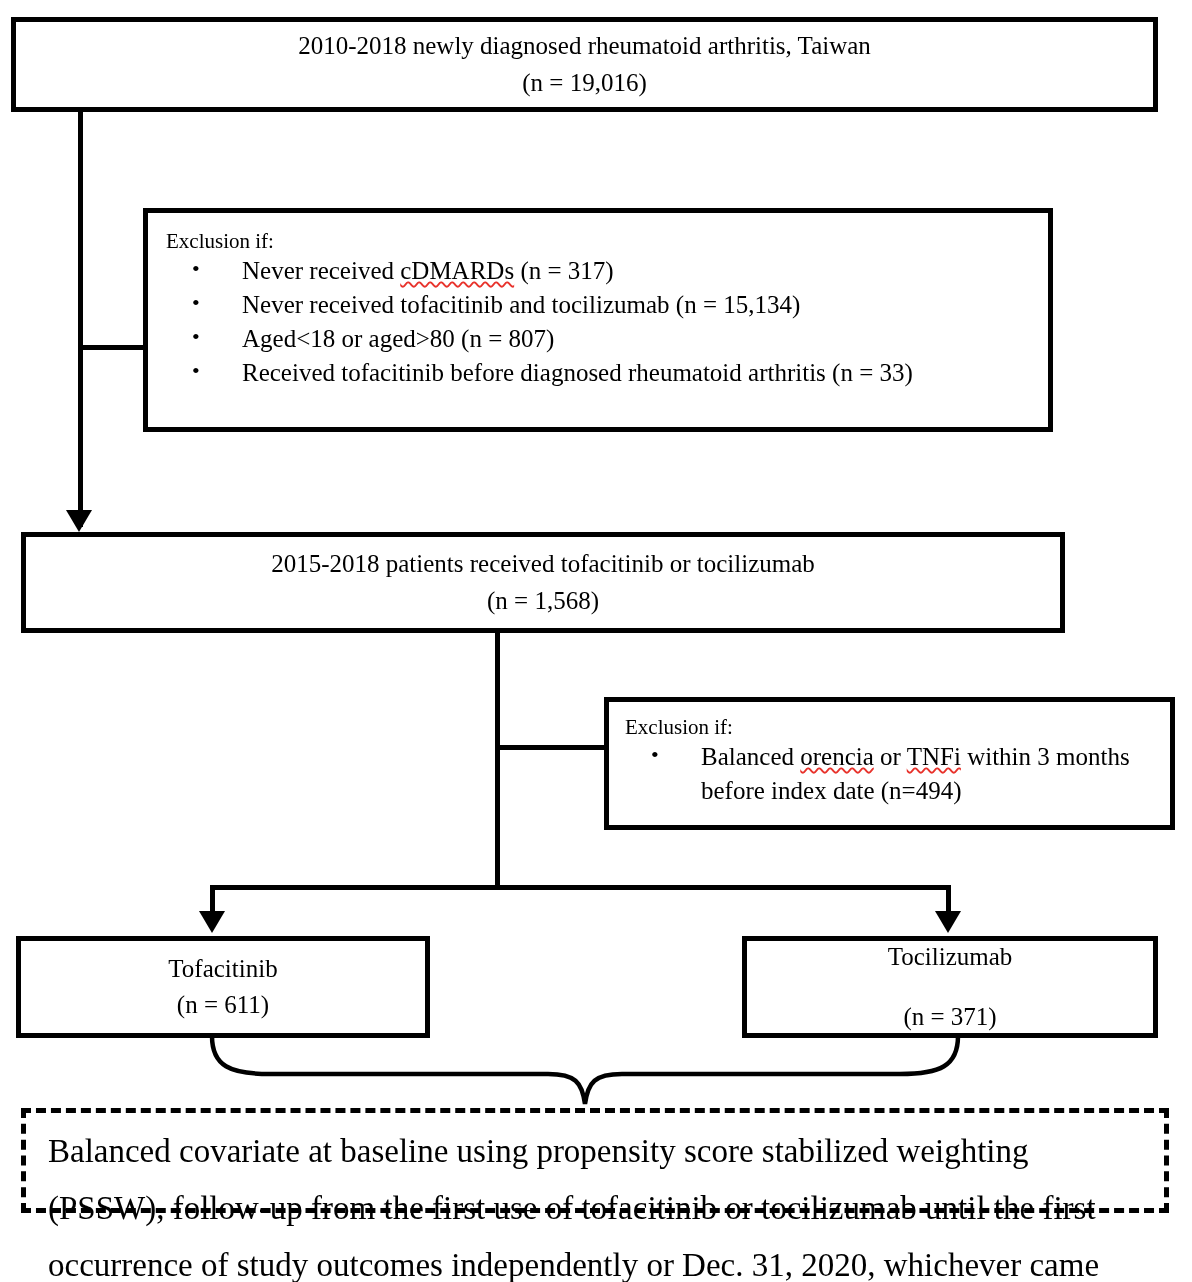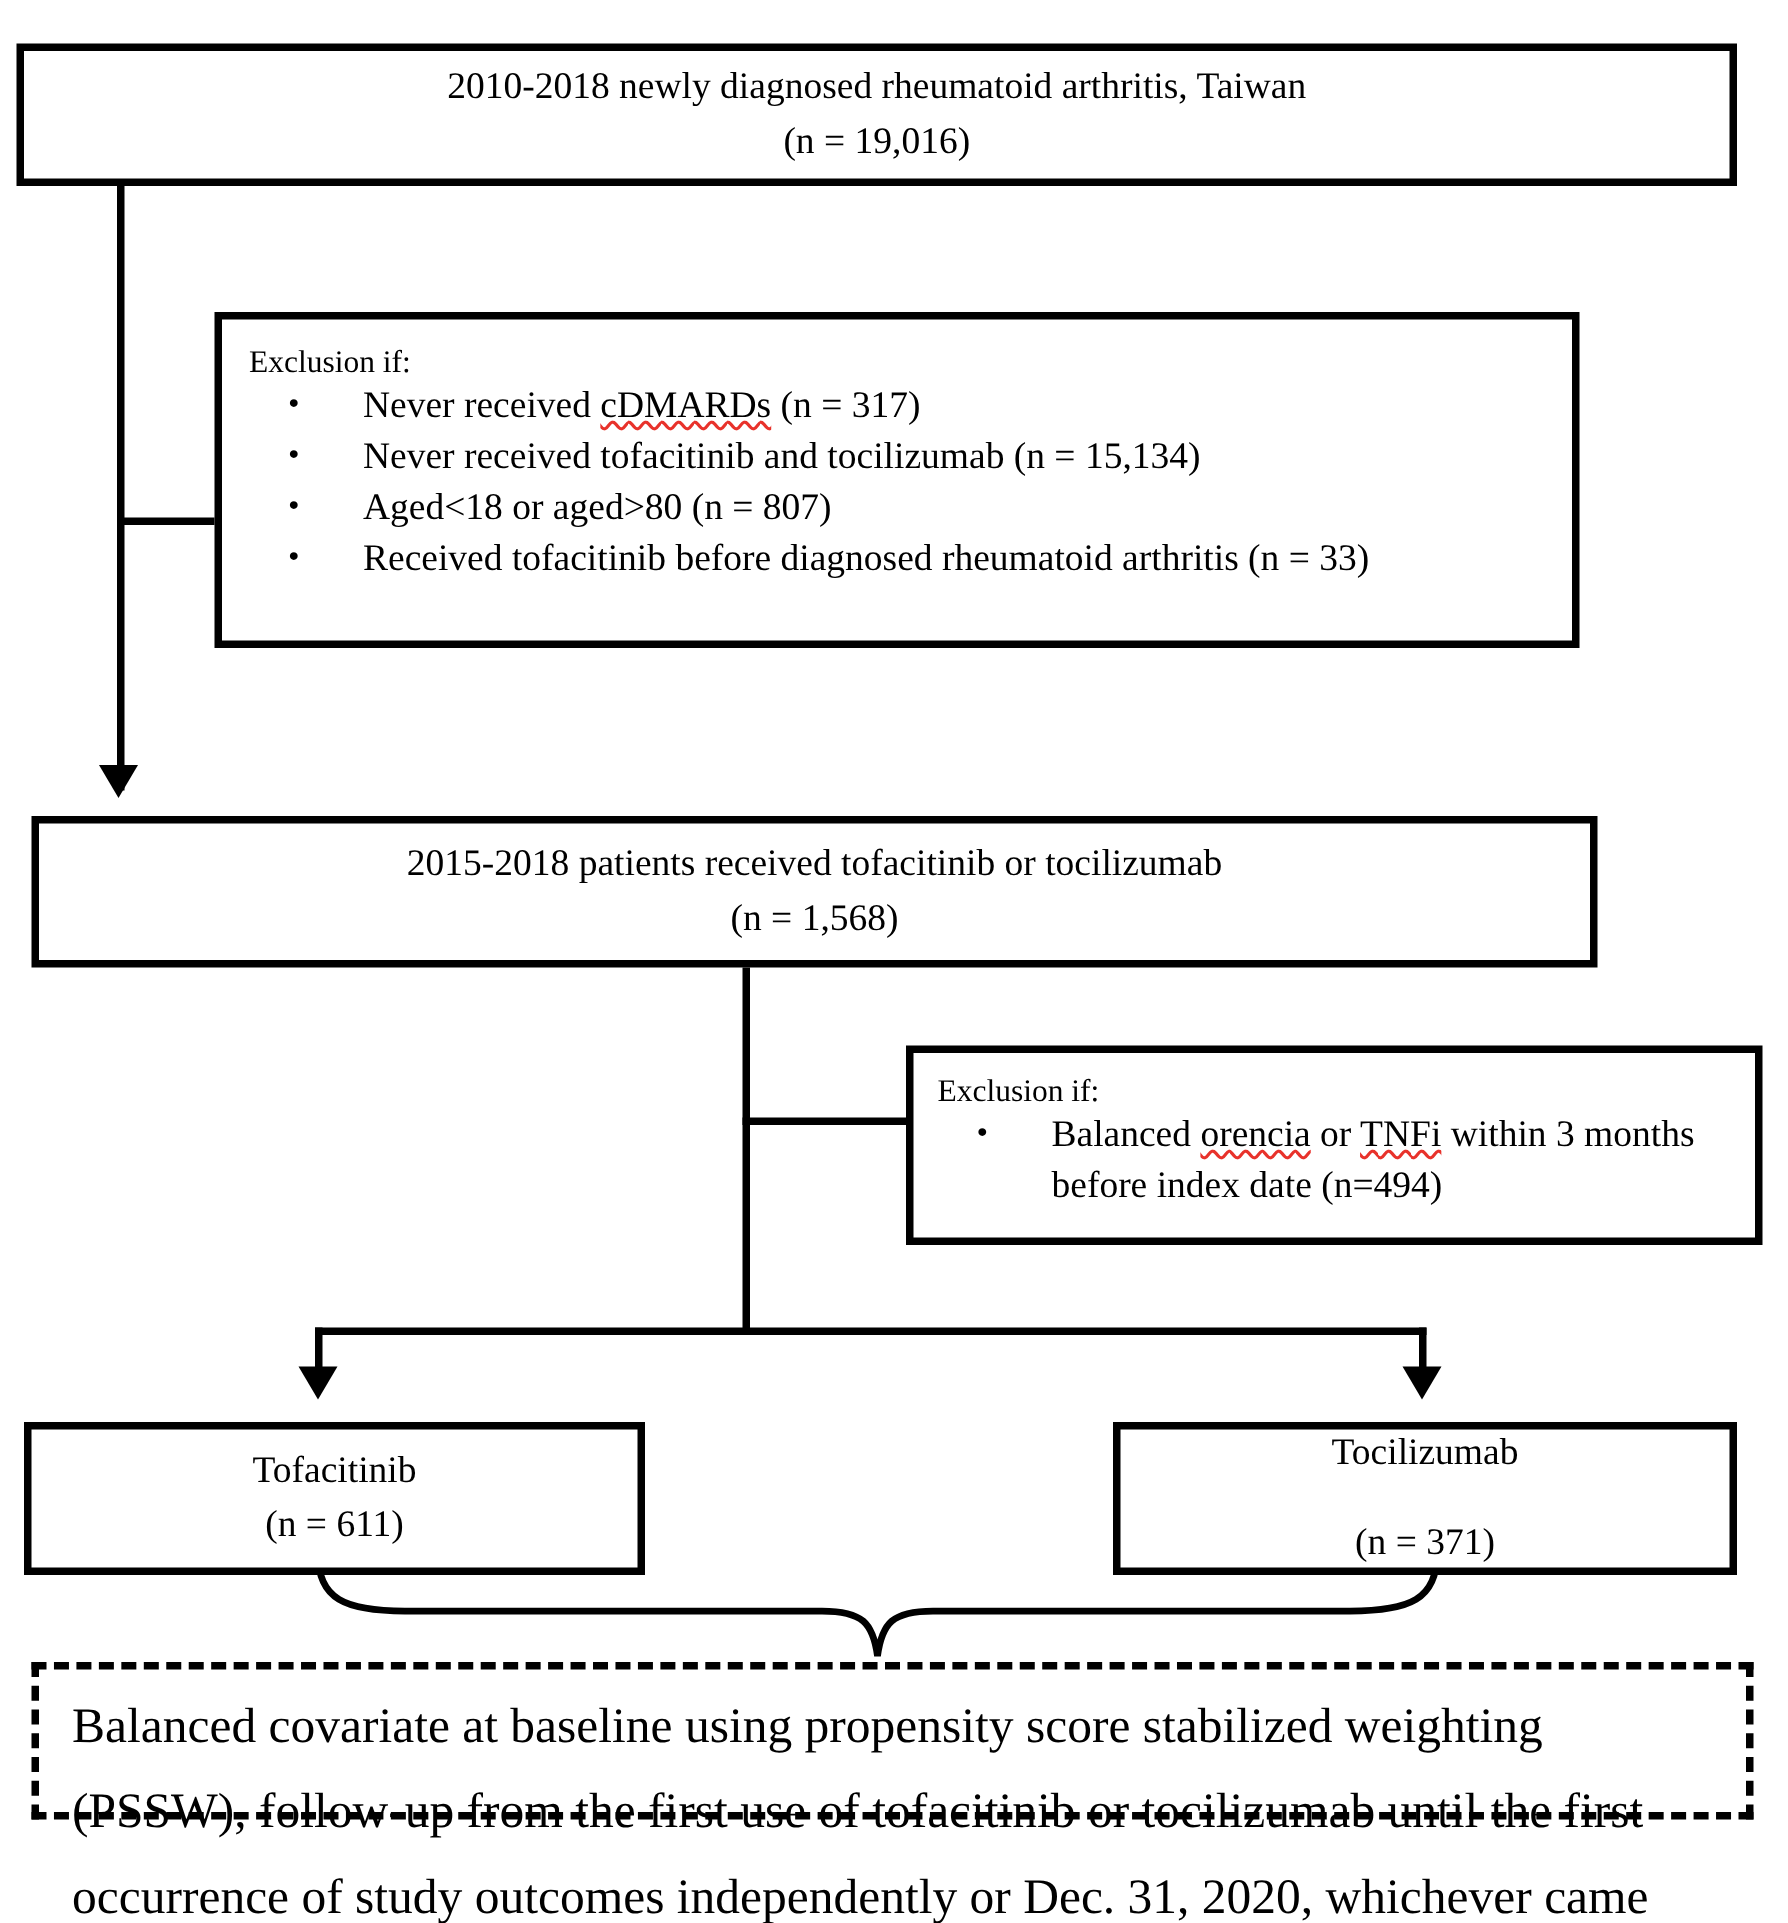--- a/index.html
+++ b/index.html
@@ -28,21 +28,20 @@
     z-index: 3;
   }
   .box.dashed {
     border: 5px dashed #000000;
   }
   .box-center {
     display: flex;
     flex-direction: column;
     align-items: center;
     justify-content: center;
-    margin-top: 12px;
   }
   .box-left {
     display: block;
   }
 
   .line1, .line2 {
     display: block;
     text-align: center;
     font-size: 25px;
     line-height: 1.45;

